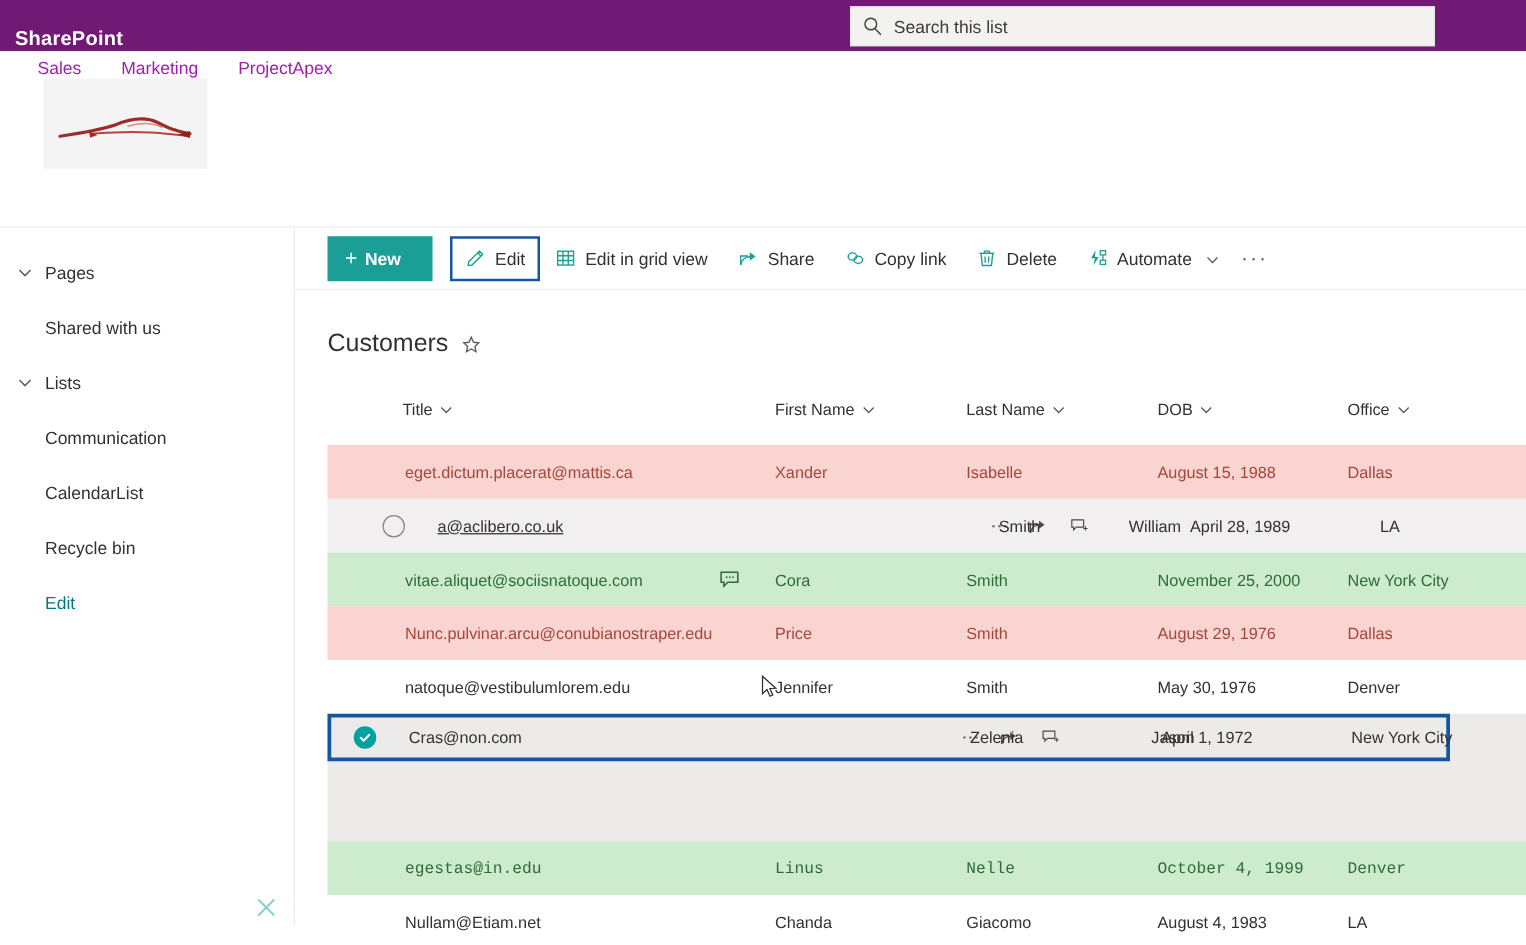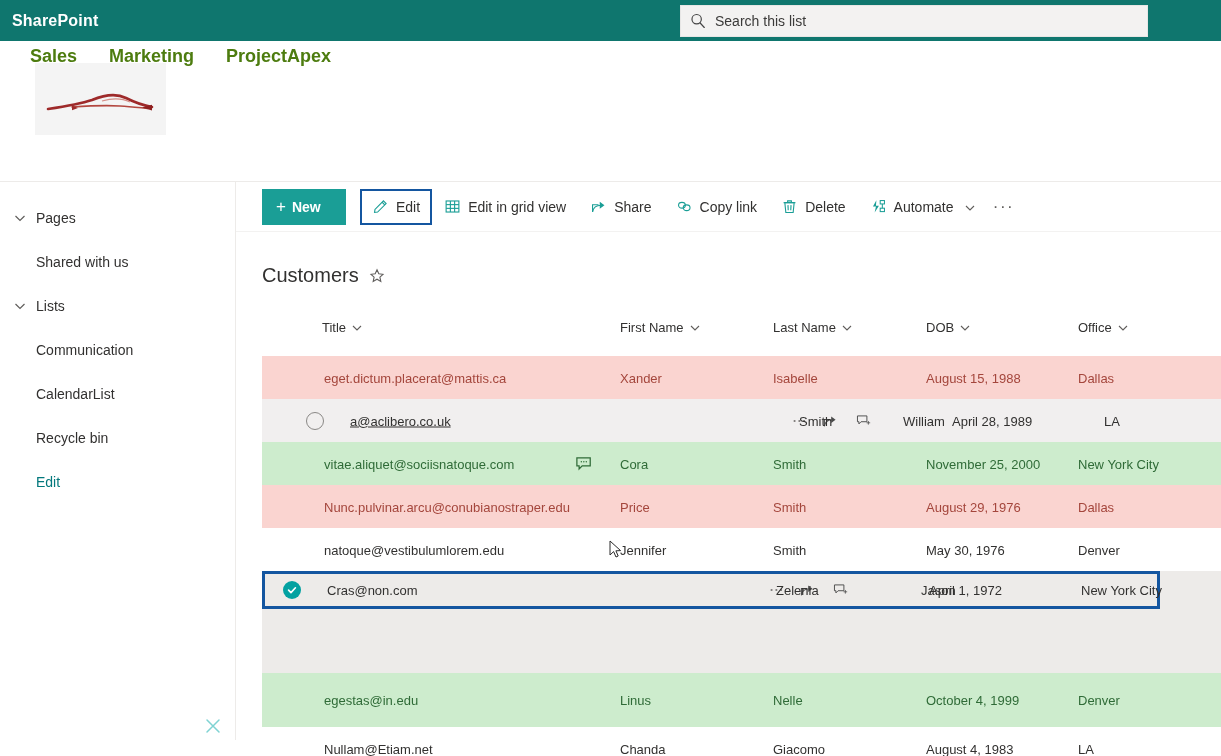--- a/index.html
+++ b/index.html
@@ -9,22 +9,22 @@
     overflow: hidden;
     background: #ffffff;
     font-family: "Liberation Sans", sans-serif;
     color: #323130;
   }
 
   
   .suite-bar {
     position: absolute; top: 0; left: 0;
     width: 1221px; height: 41px;
-    background: #0f766e;
-    display: flex; align-items: center;
+    background: #701a75;
+    display: flex; align-items: flex-end;
   }
   .suite-title {
     margin-left: 12px;
     color: #ffffff;
     font-size: 16px;
     font-weight: bold;
     letter-spacing: .2px;
   }
   .suite-search {
     position: absolute; left: 680px; top: 5px;
@@ -47,21 +47,21 @@
     position: absolute; top: 41px; left: 0;
     width: 1221px; height: 141px;
     background: #ffffff;
     border-bottom: 1px solid #edebe9;
   }
   .site-nav {
     position: absolute; left: 30px; top: 5px;
     display: flex; align-items: center; gap: 32px;
   }
   .site-nav a {
-    font-size: 18px; color: #4d7c0f; text-decoration: none; font-weight: bold;
+    font-size: 14px; color: #a21caf; text-decoration: none;
   }
   .site-logo {
     position: absolute; left: 35px; top: 22px;
     width: 131px; height: 72px;
     background: #f4f4f4;
     display: flex; align-items: center; justify-content: center;
   }
   .site-logo svg { display: block; }
 
   
@@ -551,21 +551,21 @@
             </span>
           </span>
           <span class="cell" style="left:615px;margin-left:41px;">Jason</span>
           <span class="cell" style="left:511px;">Zelenia</span>
           <span class="cell" style="left:664px;">April 1, 1972</span>
           <span class="cell" style="left:816px;">New York City</span>
         </div>
       </div>
     </div>
 
-    <div class="row green" style="height:54px;">
+    <div class="row green" style="height:43px;font-family:Liberation Mono, monospace;">
       <div class="row-inner">
         <span class="cell" style="left:62px;">egestas@in.edu</span>
         <span class="cell" style="left:358px;">Linus</span>
         <span class="cell" style="left:511px;">Nelle</span>
         <span class="cell" style="left:664px;">October 4, 1999</span>
         <span class="cell" style="left:816px;">Denver</span>
       </div>
     </div>
 
     <div class="row white" style="height:43px;">

